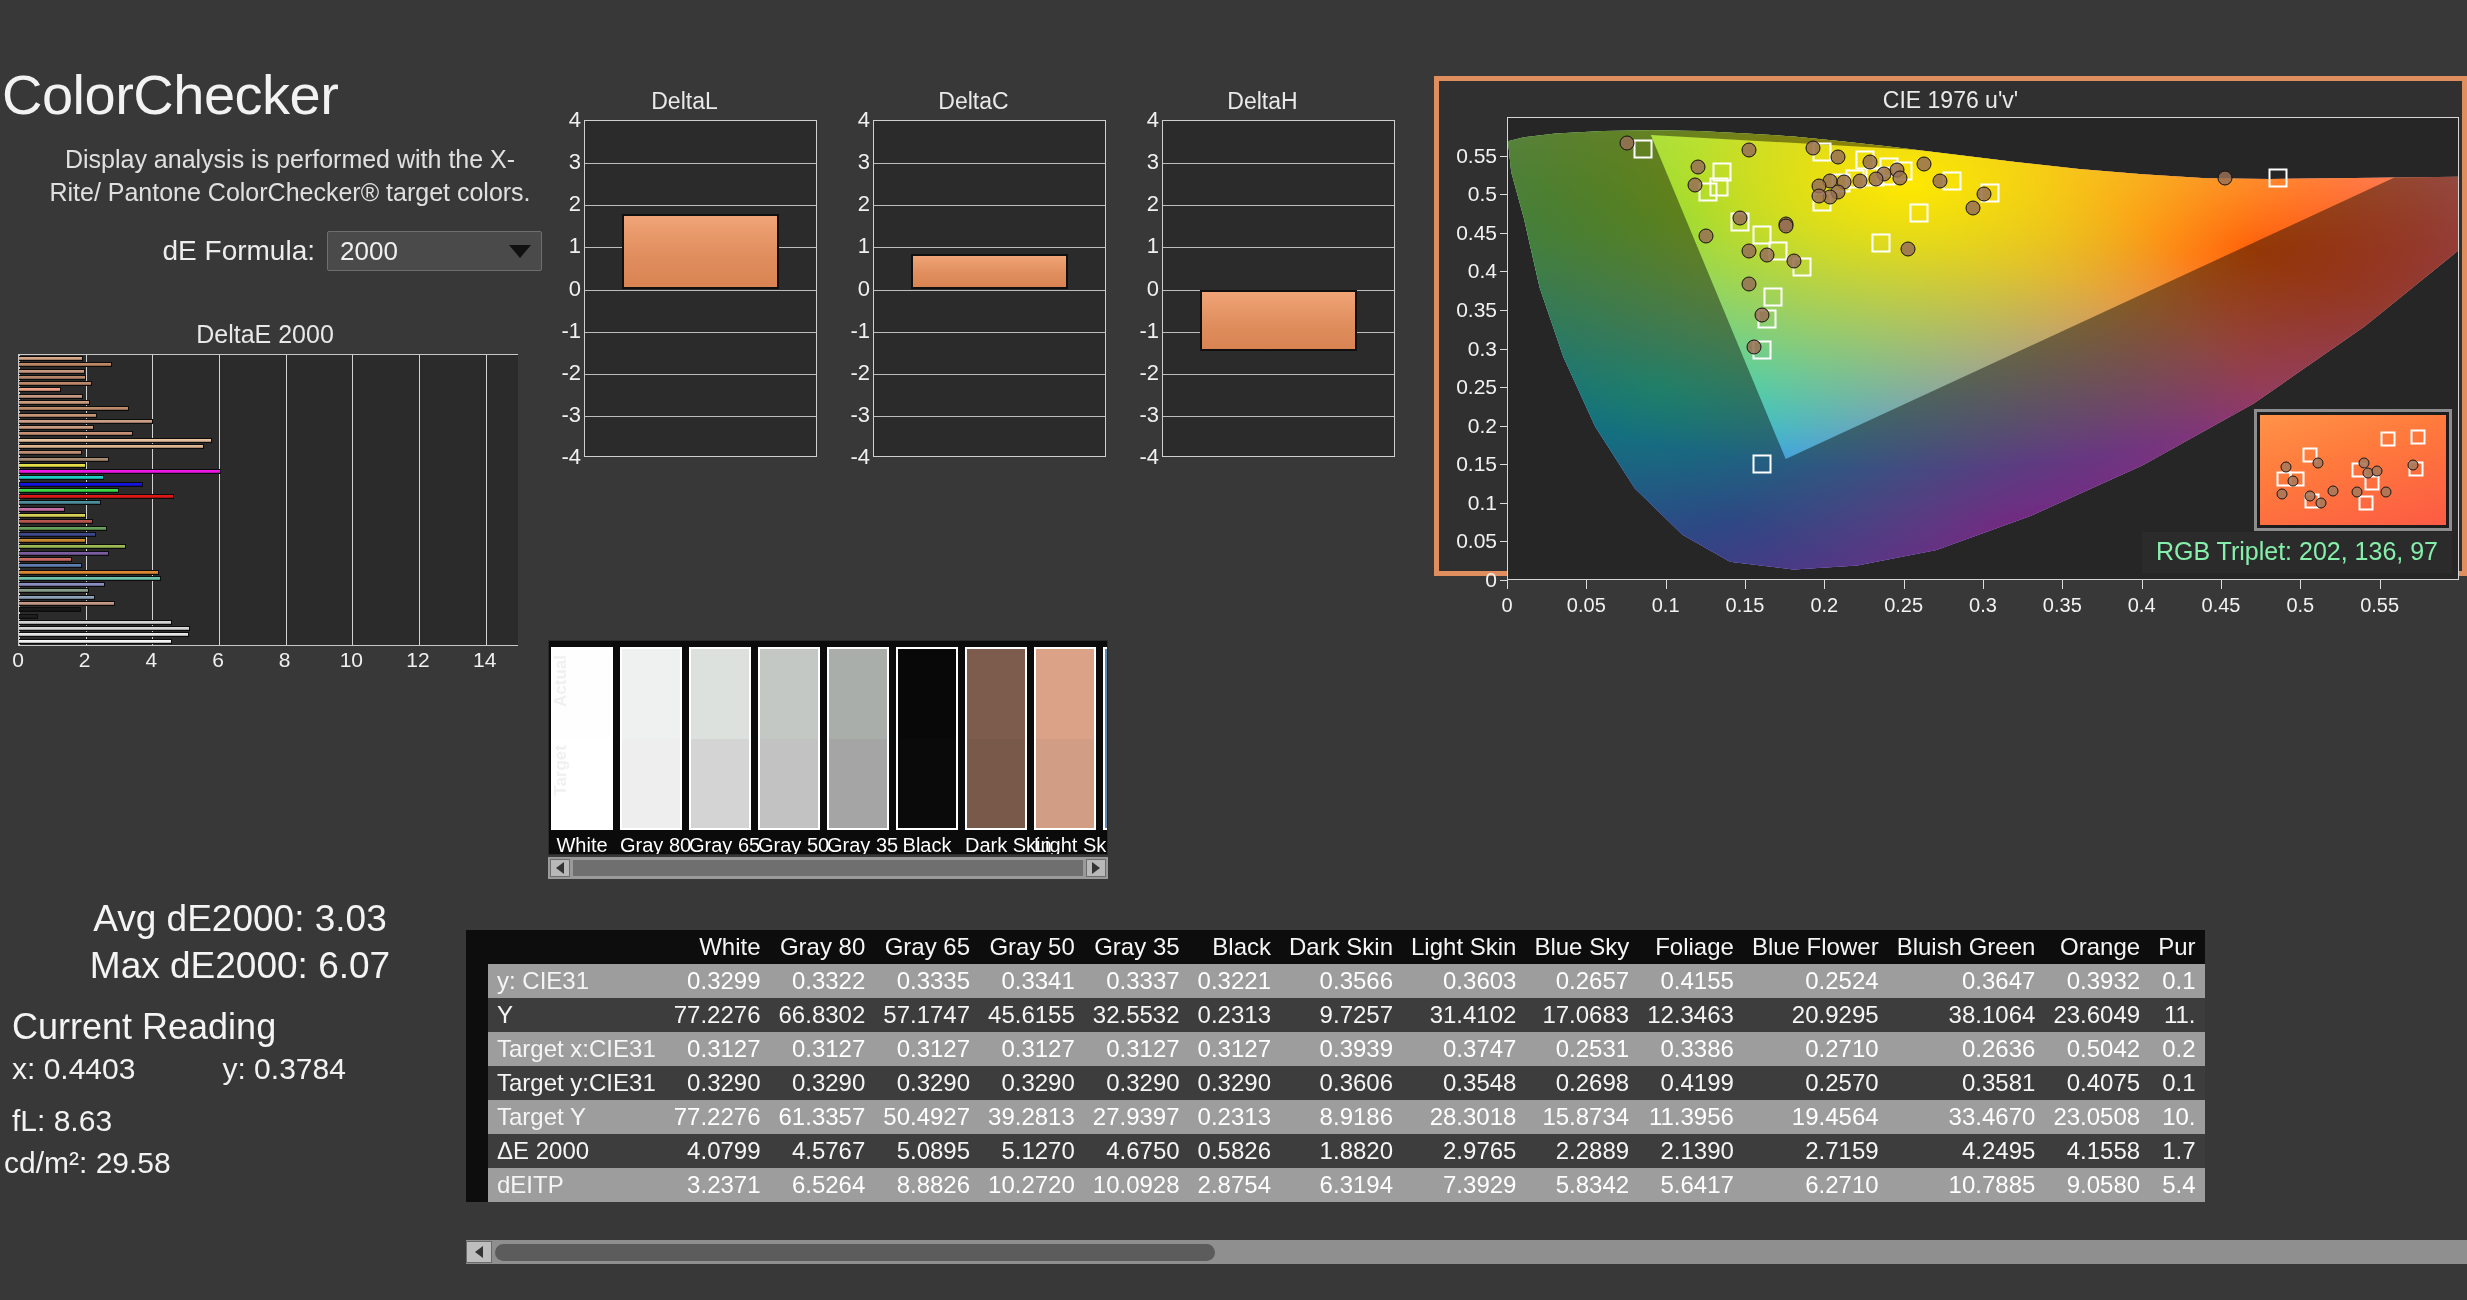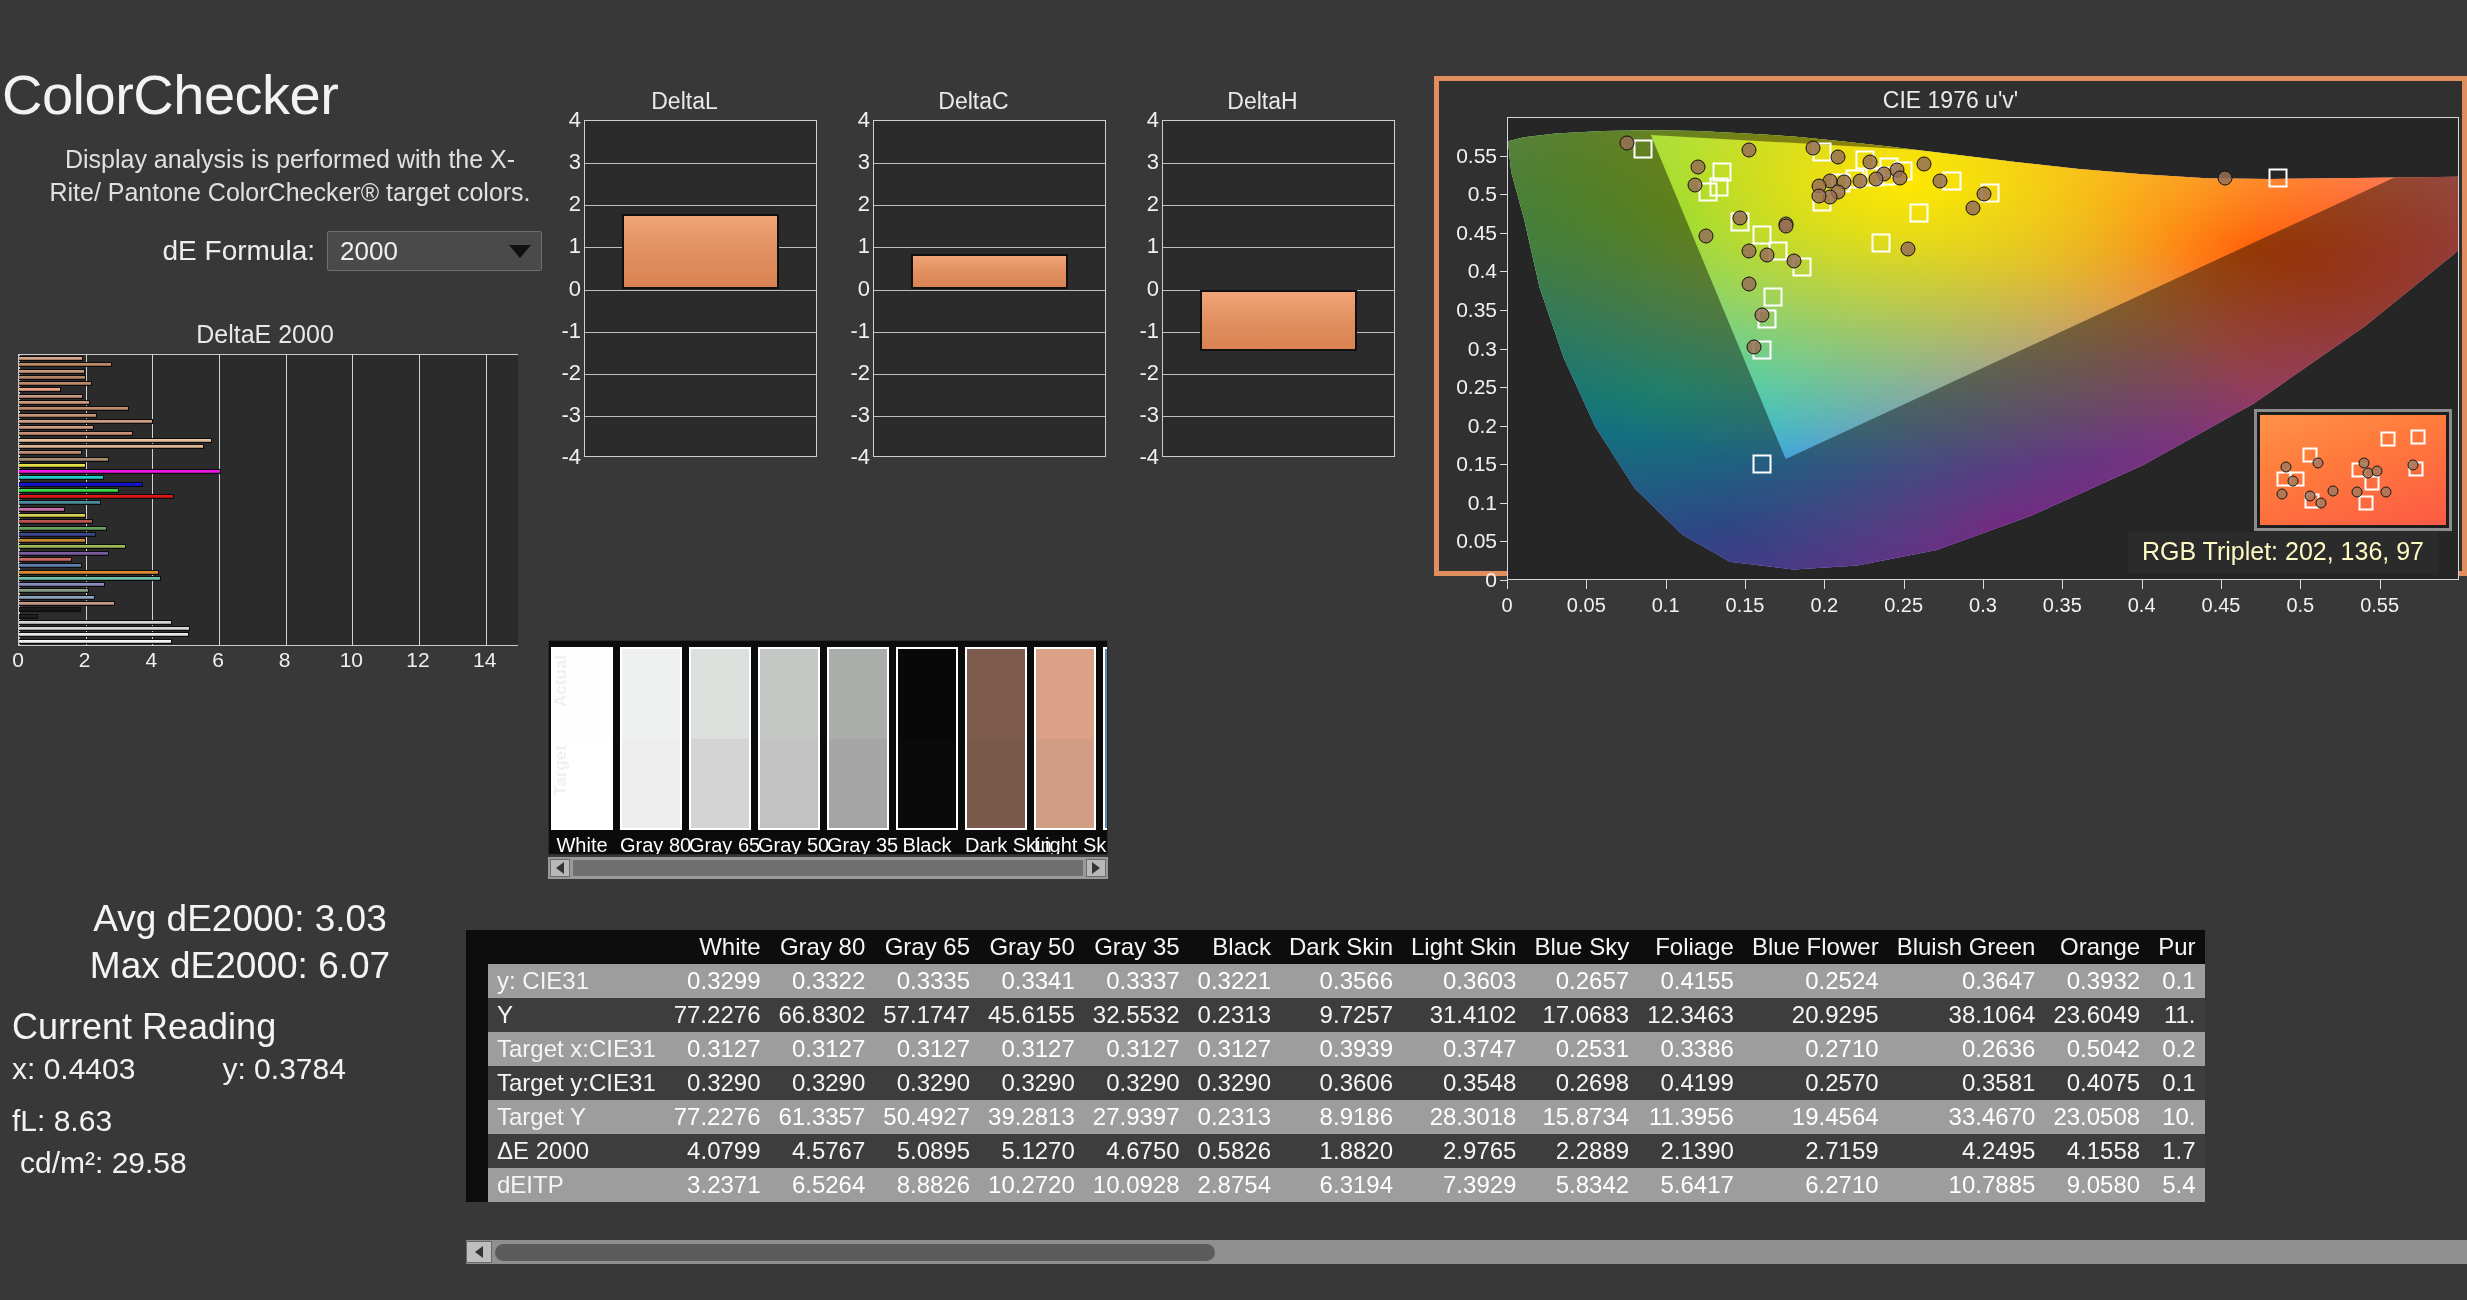--- a/index.html
+++ b/index.html
@@ -66,21 +66,21 @@
     position: absolute; top: 2px; font-size: 21px; color: #f0f0f0;
     transform: translateX(-50%);
   }
 
   
   #stats { position: absolute; left: 0; top: 895px; width: 480px; }
   .stat-big { font-size: 37px; text-align: center; color: #f4f4f4; line-height: 1.28; }
   #current-reading { font-size: 36px; color: #f4f4f4; margin-top: 16px; padding-left: 12px; }
   #xy-row { display: flex; gap: 87px; font-size: 30px; padding-left: 12px; margin-top: 4px; color: #f2f2f2; }
   #fl-row { font-size: 30px; padding-left: 12px; margin-top: 18px; color: #f2f2f2; }
-  #cd-row { font-size: 30px; padding-left: 20px; margin-top: 8px; color: #f2f2f2; }
+  #cd-row { font-size: 30px; padding-left: 4px; margin-top: 8px; color: #f2f2f2; }
 
   
   #delta-panels {
     position: absolute; left: 552px; top: 88px;
     display: flex; gap: 24px;
   }
   .dpanel { width: 265px; }
   .dpanel-title { text-align: center; font-size: 23px; color: #e9e9e9; margin-bottom: 5px; }
   .dpanel-body { display: flex; }
   .dpanel-ticks {
@@ -164,22 +164,22 @@
   #cie-xaxis i { position: absolute; top: 0; width: 1px; height: 9px; background: #ddd; }
   .cie-pt {
     position: absolute; width: 15px; height: 15px; border-radius: 50%;
     border: 1.5px solid #111; transform: translate(-50%,-50%);
   }
   .cie-sq {
     position: absolute; width: 19px; height: 19px;
     border: 2.5px solid #fff; transform: translate(-50%,-50%);
   }
   #rgb-readout {
-    position: absolute; right: 20px; bottom: 6px;
-    background: #2b2b2b; color: #fef9c3; font-size: 25px;
+    position: absolute; right: 6px; bottom: 6px;
+    background: #2b2b2b; color: #86efac; font-size: 25px;
     padding: 5px 14px 7px;
   }
   #cie-inset {
     position: absolute; right: 6px; bottom: 48px;
     width: 198px; height: 122px; background: #1d1d1d;
     border: 3px solid #8d8d8d; padding: 3px;
   }
   #inset-field {
     position: relative; width: 100%; height: 100%;
     background: linear-gradient(160deg,#ff9248 0%,#ff7a3c 40%,#fc5b44 100%);

